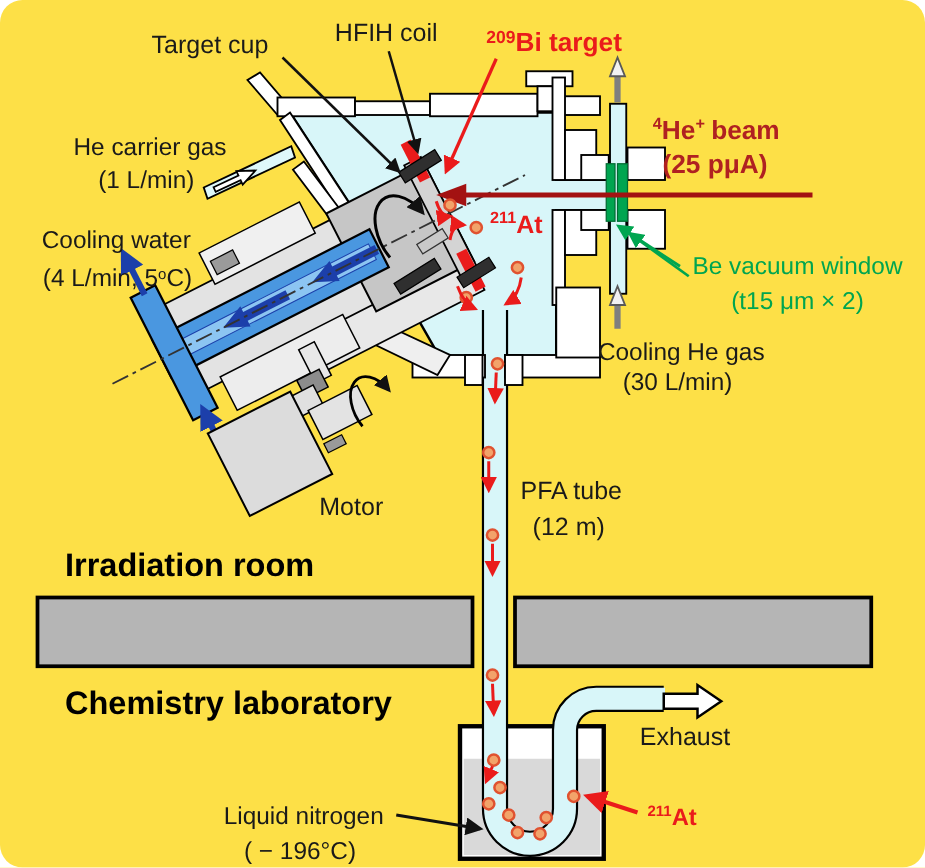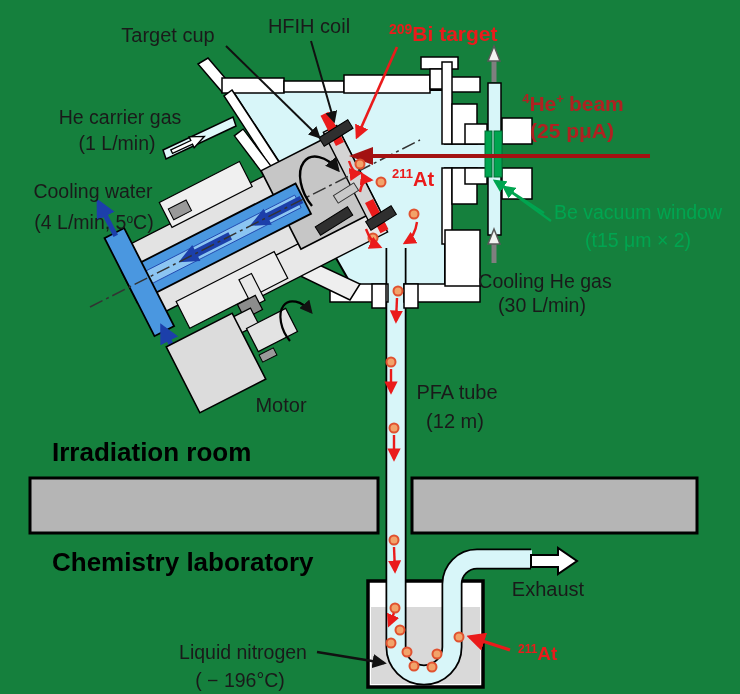--- a/index.html
+++ b/index.html
@@ -1,16 +1,16 @@
 <!DOCTYPE html>
 <html><head>
 <meta charset="utf-8">
 <style>
   html,body{margin:0;padding:0;background:#fff;}
-  .stage{width:740px;height:694px;position:relative;background:#15803d;overflow:hidden;}
+  .stage{width:740px;height:694px;position:relative;background:#fde047;overflow:hidden;border-radius:18px;}
   text{font-family:"Liberation Sans",sans-serif;fill:#1a1a1a;}
   .t19{font-size:19.5px;}
   .t20{font-size:20px;}
   .red{fill:#EA1B1B;font-weight:bold;}
   .darkred{fill:#B02121;font-weight:bold;}
   .green{fill:#00A550;}
   .room{font-size:26px;font-weight:bold;fill:#000;}
 </style>
 </head>
 <body>

